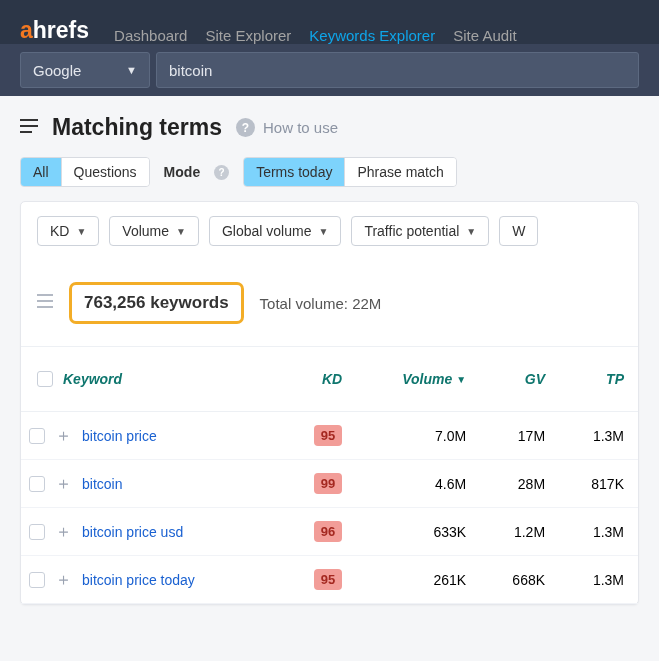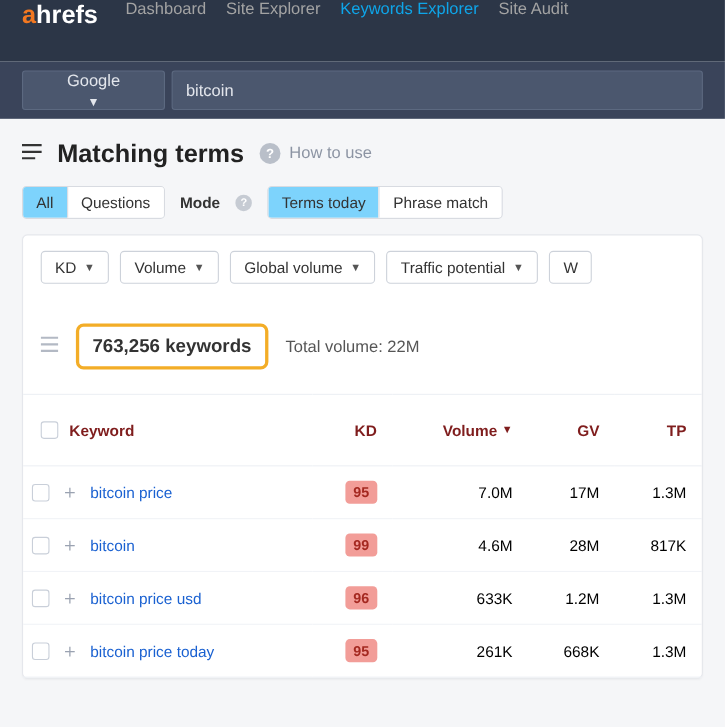--- a/index.html
+++ b/index.html
@@ -5,23 +5,23 @@
   * { box-sizing: border-box; margin: 0; padding: 0; }
   body {
     font-family: -apple-system, BlinkMacSystemFont, "Segoe UI", Helvetica, Arial, sans-serif;
     width: 659px;
     height: 661px;
     overflow: hidden;
     background: #f5f6f8;
   }
   .top-nav {
     background: #2c3647;
-    height: 56px;
-    display: flex;
-    align-items: flex-start;
+    height: 44px;
+    display: flex;
+    align-items: flex-end;
     padding: 0 20px;
   }
   .logo {
     font-size: 23px;
     font-weight: 700;
     color: #fff;
     margin-right: 25px;
   }
   .logo .a {
     color: #f37821;
@@ -52,21 +52,20 @@
     border: 1px solid #5c6980;
     color: #e3e6ec;
     display: flex;
     align-items: center;
     justify-content: space-between;
     padding: 0 12px;
     width: 130px;
     border-radius: 3px;
     cursor: pointer;
     font-size: 15px;
-    flex-direction: column;
   }
   .engine-dropdown .caret {
     color: #e3e6ec;
     font-size: 11px;
   }
   .search-input {
     flex: 1;
     background: #4b576e;
     border: 1px solid #5c6980;
     color: #e3e6ec;
@@ -202,24 +201,25 @@
     font-size: 15px;
   }
   table {
     width: 100%;
     border-collapse: collapse;
   }
   thead th {
     text-align: left;
     font-size: 14px;
     font-weight: 700;
-    color: #7f1d1d;
+    color: #0f766e;
     padding: 24px 8px;
     border-top: 1px solid #edf0f4;
     border-bottom: 1px solid #edf0f4;
+    font-style: italic;
   }
   th.kw-col { padding-left: 16px; }
   th.num, td.num { text-align: right; padding-right: 14px; }
   tbody td {
     padding: 12px 8px;
     font-size: 14px;
     border-bottom: 1px solid #f1f3f7;
     vertical-align: middle;
   }
   .row-start {

